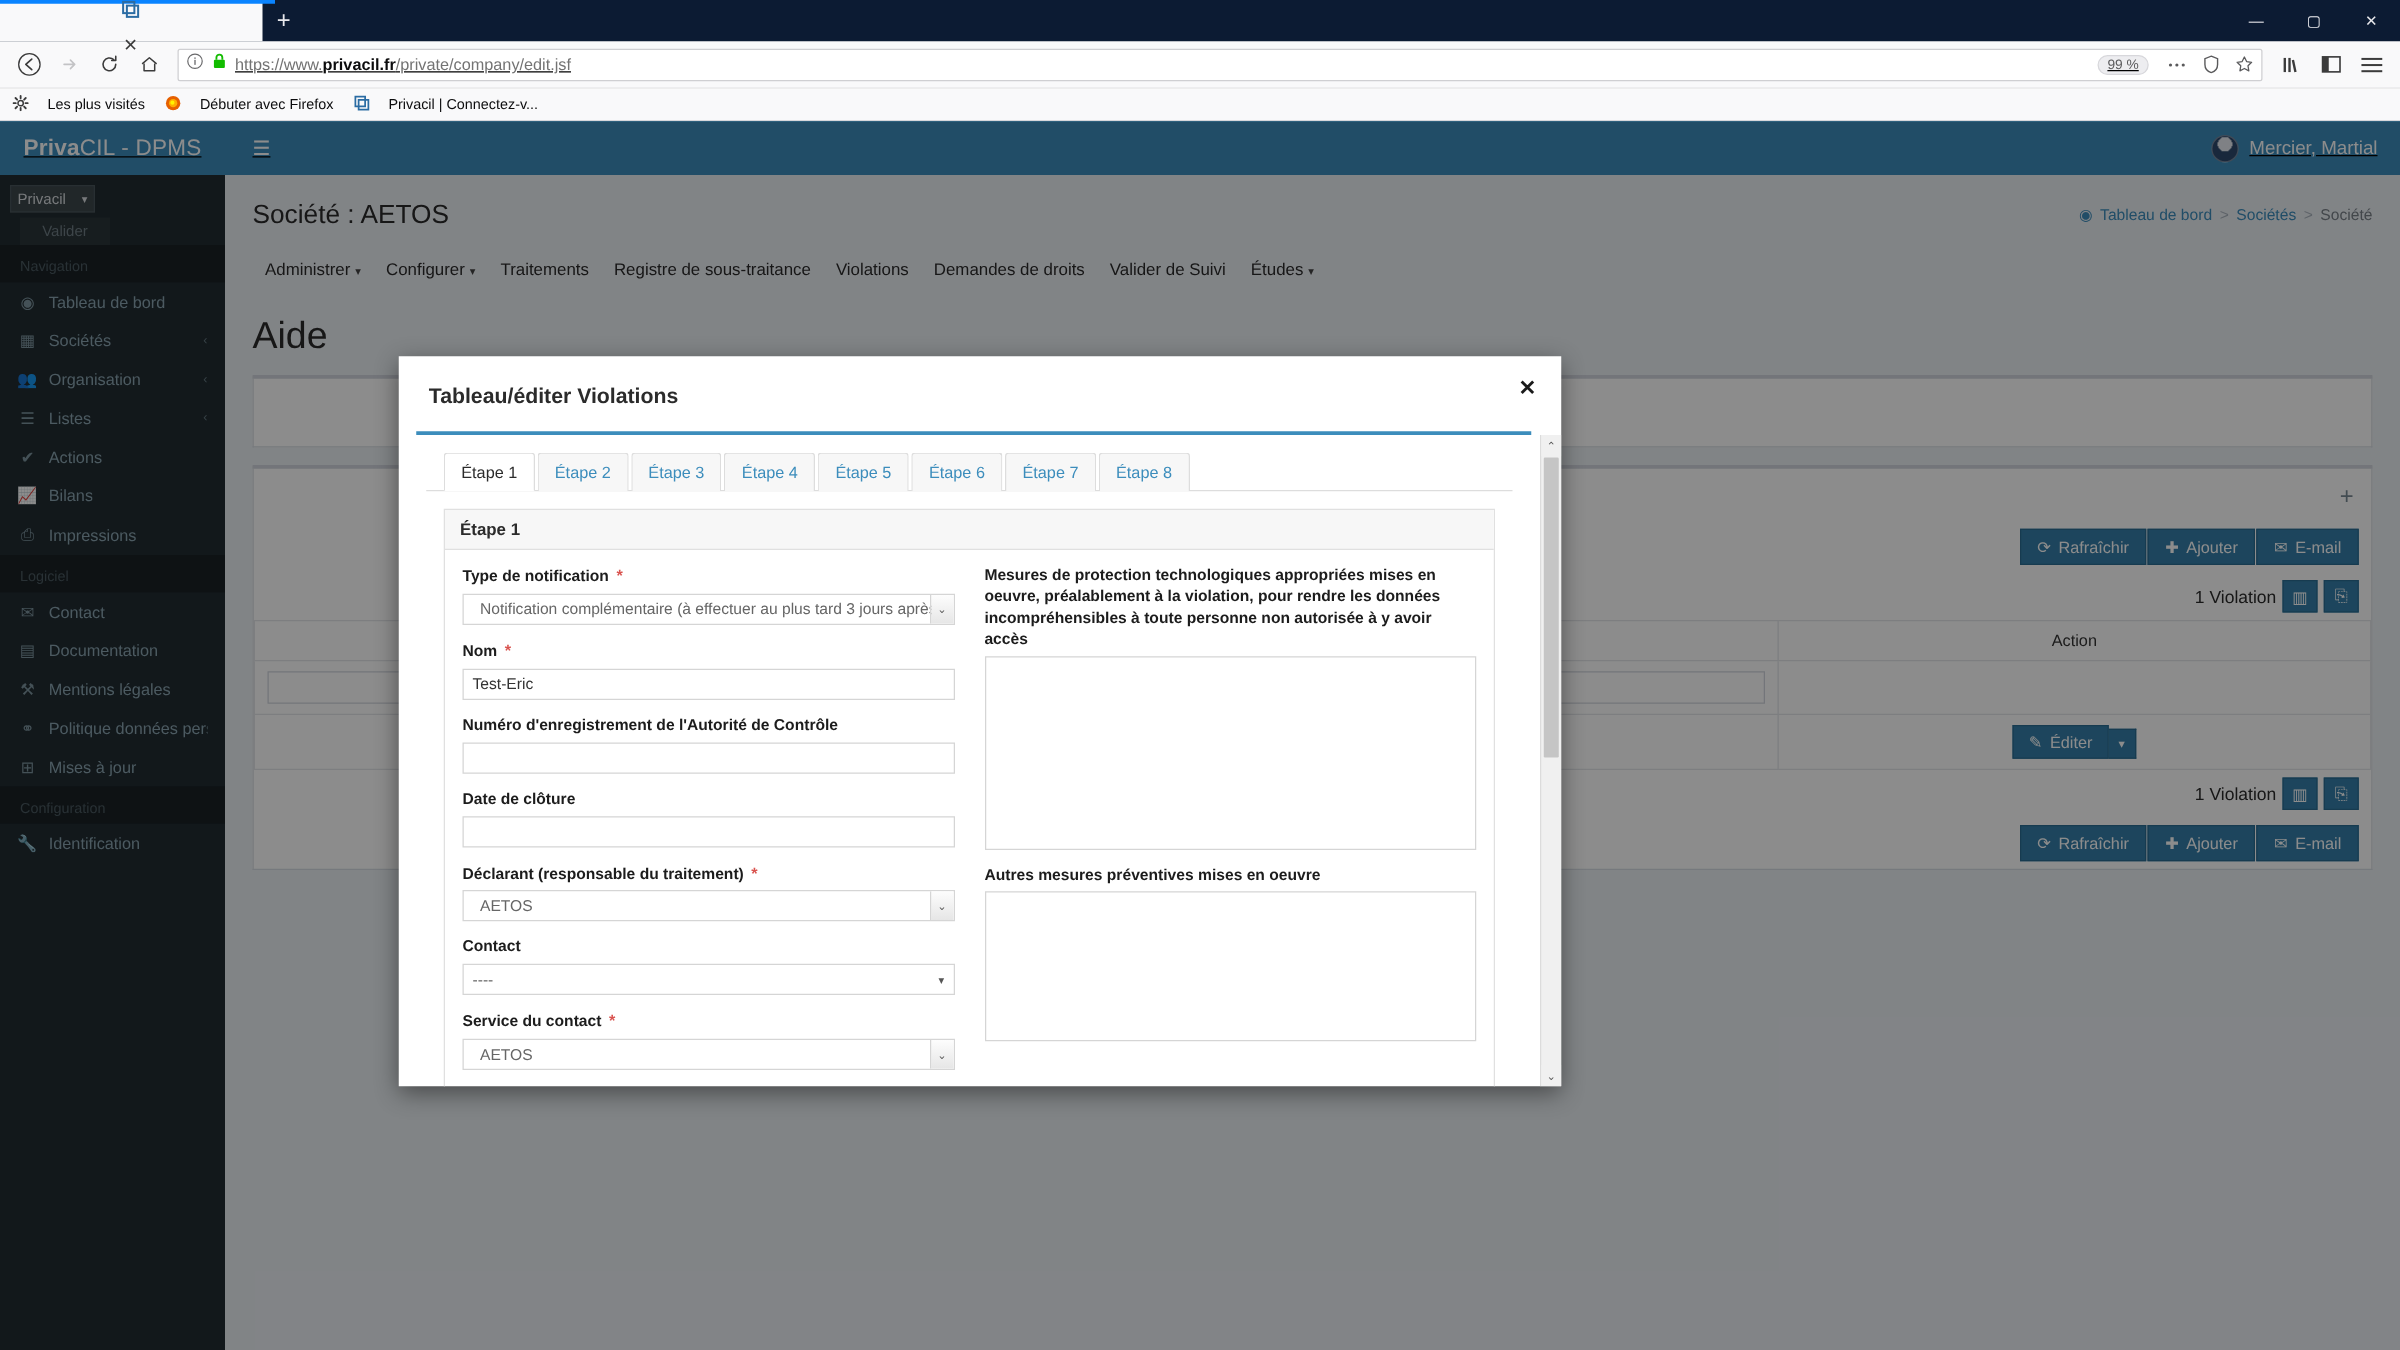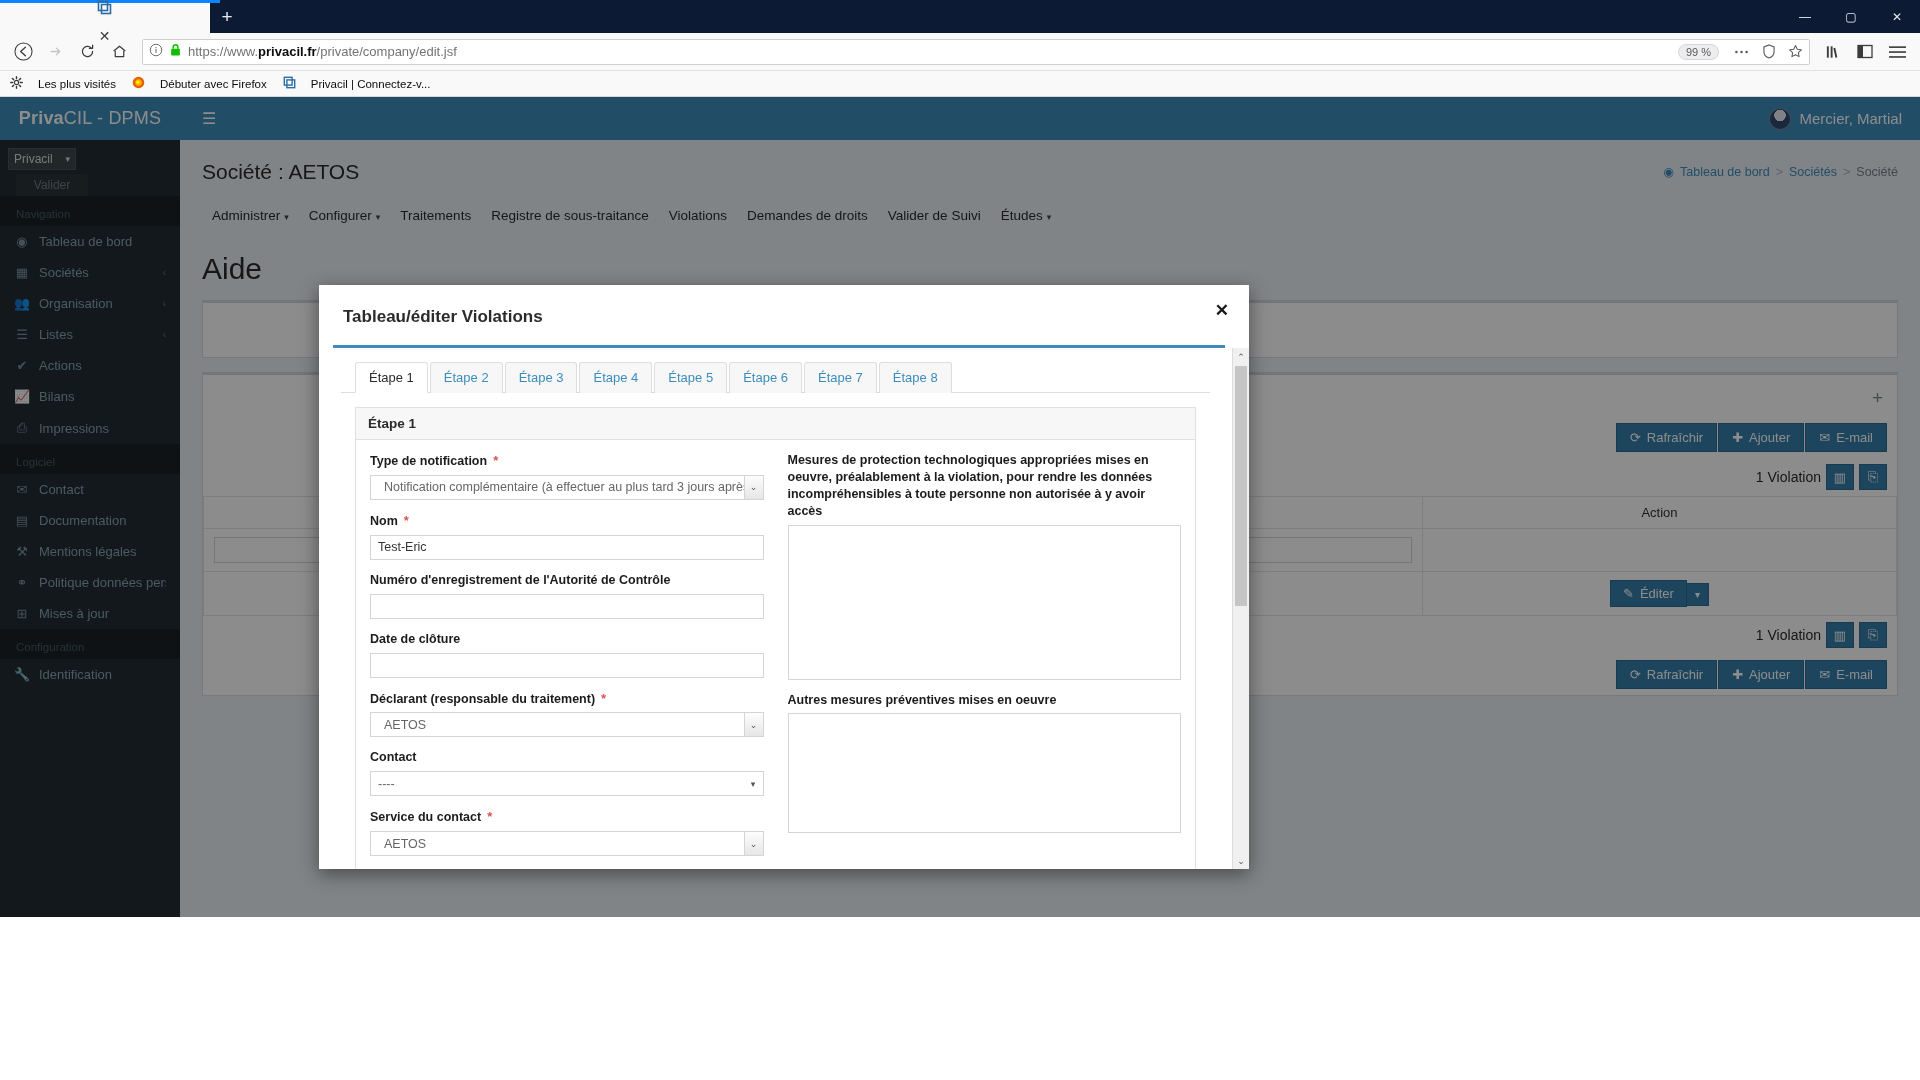--- a/index.html
+++ b/index.html
@@ -51,38 +51,38 @@
     padding: 0 8px; gap: 2px; border-bottom: 1px solid #e2e2e3;
   }
   .nav-icon-btn {
     width: 30px; height: 30px; display:flex; align-items:center; justify-content:center;
     color:#3b3b3b; border-radius:3px;
   }
   .nav-icon-btn.disabled { color: #c3c3c5; }
   #url-bar {
     flex: 1 1 auto; height: 26px; margin: 0 6px;
     background:#fff; border:1px solid #cfcfd2; border-radius:2px;
-    display:flex; align-items:center; padding: 0 6px; gap:6px;
+    display:flex; align-items:center; padding: 0 6px; gap:6px;text-decoration:underline;
   }
   #url-text { flex:1 1 auto; font-size: 13px; color:#737373; white-space:nowrap; overflow:hidden; }
   #url-text b { color:#0c0c0d; font-weight:700; }
   .zoom-badge {
     font-size: 11px; color:#5a5a5c; background:#ededf0; border:1px solid #d7d7db;
     border-radius: 11px; padding: 1px 7px;
   }
   .url-right-icon { color:#5a5a5c; display:flex; align-items:center; }
 
   #bookmarks-bar {
     height: 26px; background:#f9f9fa; display:flex; align-items:center;
     padding: 0 10px; gap: 16px; border-bottom: 1px solid #d7d7db;
   }
   .bookmark { display:flex; align-items:center; gap:15px; font-size: 11.5px; color:#0c0c0d; }
 
   
-  #app { position: relative; width: 1920px; height: 820px; background: #ecf0f5; }
+  #app { position: relative; width: 1920px; height: 983px; background: #ecf0f5; text-decoration: underline; }
 
   
   #app-header { height: 43px; display:flex; background:#3c8dbc; }
   #brand {
     width: 180px; background:#3c8dbc; color:#fff;
     display:flex; align-items:center; justify-content:center;
     font-size: 18px; letter-spacing:.2px;
   }
   #brand .b-light { font-weight: 400; }
   #brand .b-bold { font-weight: 700; }

